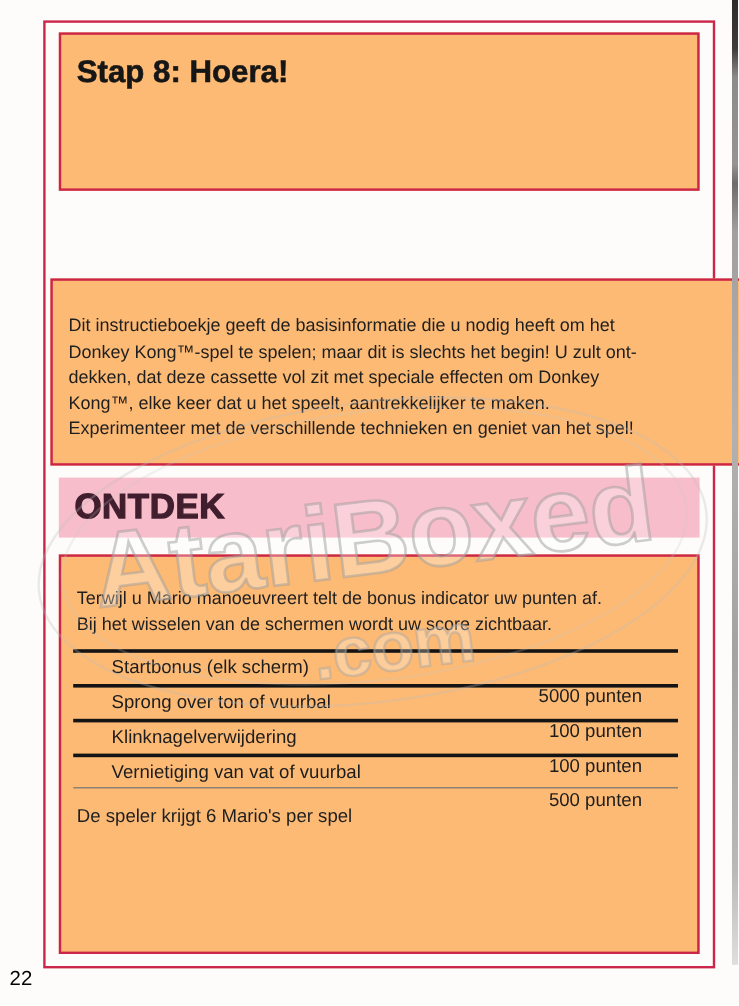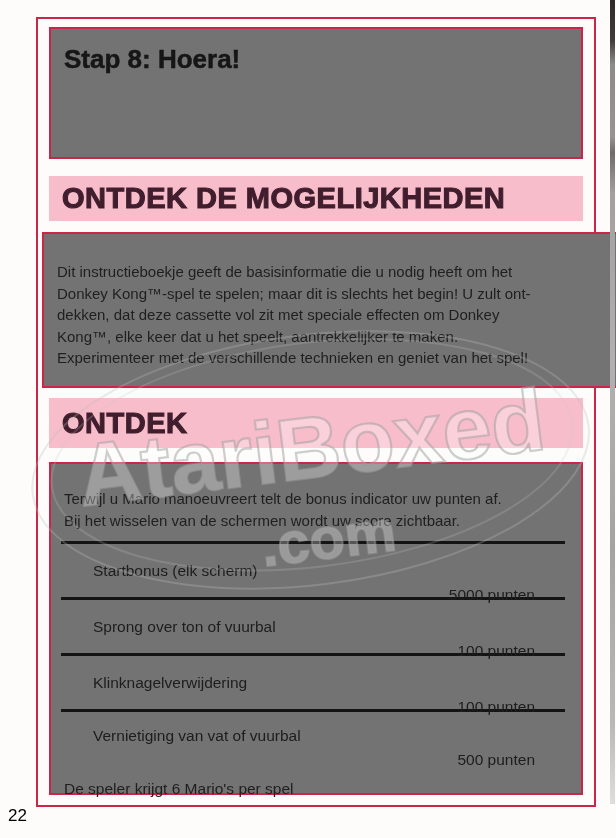--- a/index.html
+++ b/index.html
@@ -13,21 +13,21 @@
     overflow:hidden;
   }
   .outer-frame {
     position:absolute; left:36px; top:17px; width:560px; height:790px;
     border:2px solid #cb2649;
     background:#fdfcfb;
   }
   .content-box {
     position:absolute;
     border:2px solid #cb2649;
-    background:#737373;
+    background:#fdba74;
   }
   .box-step   { left:49px; top:27px;  width:534px; height:132px; padding:15px 14px 0 13px; }
   .box-intro  { left:42px; top:232px; width:602px; height:156px; padding:27px 12px 0 13px; }
   .box-score  { left:49px; top:462px; width:534px; height:333px; padding:0; }
 
   .band {
     position:absolute; left:49px; width:534px;
     background:#f8bdca;
     display:flex; align-items:center;
   }
@@ -49,27 +49,27 @@
   .body-text {
     font-size:15px; line-height:21.5px; color:#1f1f1f;
     white-space:pre-line;
   }
   .intro-text { margin:24px 12px 0 13px; }
 
   .score-table {
     margin:10px 0 0 10px; width:504px;
   }
   .score-row {
-    height:56px;
+    height:29px;
     border-top:3px solid #141414;
     display:flex; align-items:center; justify-content:space-between;
     padding:0 30px 0 32px;
     font-size:15.5px;
   }
-  .score-row:last-of-type { border-bottom:6px solid #737373; }
+  .score-row:last-of-type { border-bottom:1px solid #737373; }
   .score-label { color:#1d1d1d; }
   .score-value { color:#1d1d1d;margin-top:48px; }
   .footnote { margin:15px 0 0 13px; font-size:15.5px; }
 
   .page-number {
     position:absolute; left:8px; top:806px;
     font-size:17px; color:#000000;
   }
 
   .scan-edge {
@@ -89,23 +89,20 @@
 <body>
 
 <div class="page">
 
   <div class="outer-frame"></div>
 
   <div class="content-box box-step">
     <div class="step-title">Stap 8: Hoera!</div>
   </div>
 
-  <div class="band band-discover">
-    <span class="band-heading">ONTDEK DE MOGELIJKHEDEN</span>
-  </div>
 
   <div class="content-box box-intro">
     <div class="body-text">Dit instructieboekje geeft de basisinformatie die u nodig heeft om het
 Donkey Kong™-spel te spelen; maar dit is slechts het begin! U zult ont-
 dekken, dat deze cassette vol zit met speciale effecten om Donkey
 Kong™, elke keer dat u het speelt, aantrekkelijker te maken.
 Experimenteer met de verschillende technieken en geniet van het spel!</div>
   </div>
 
   <div class="band band-scoring">

